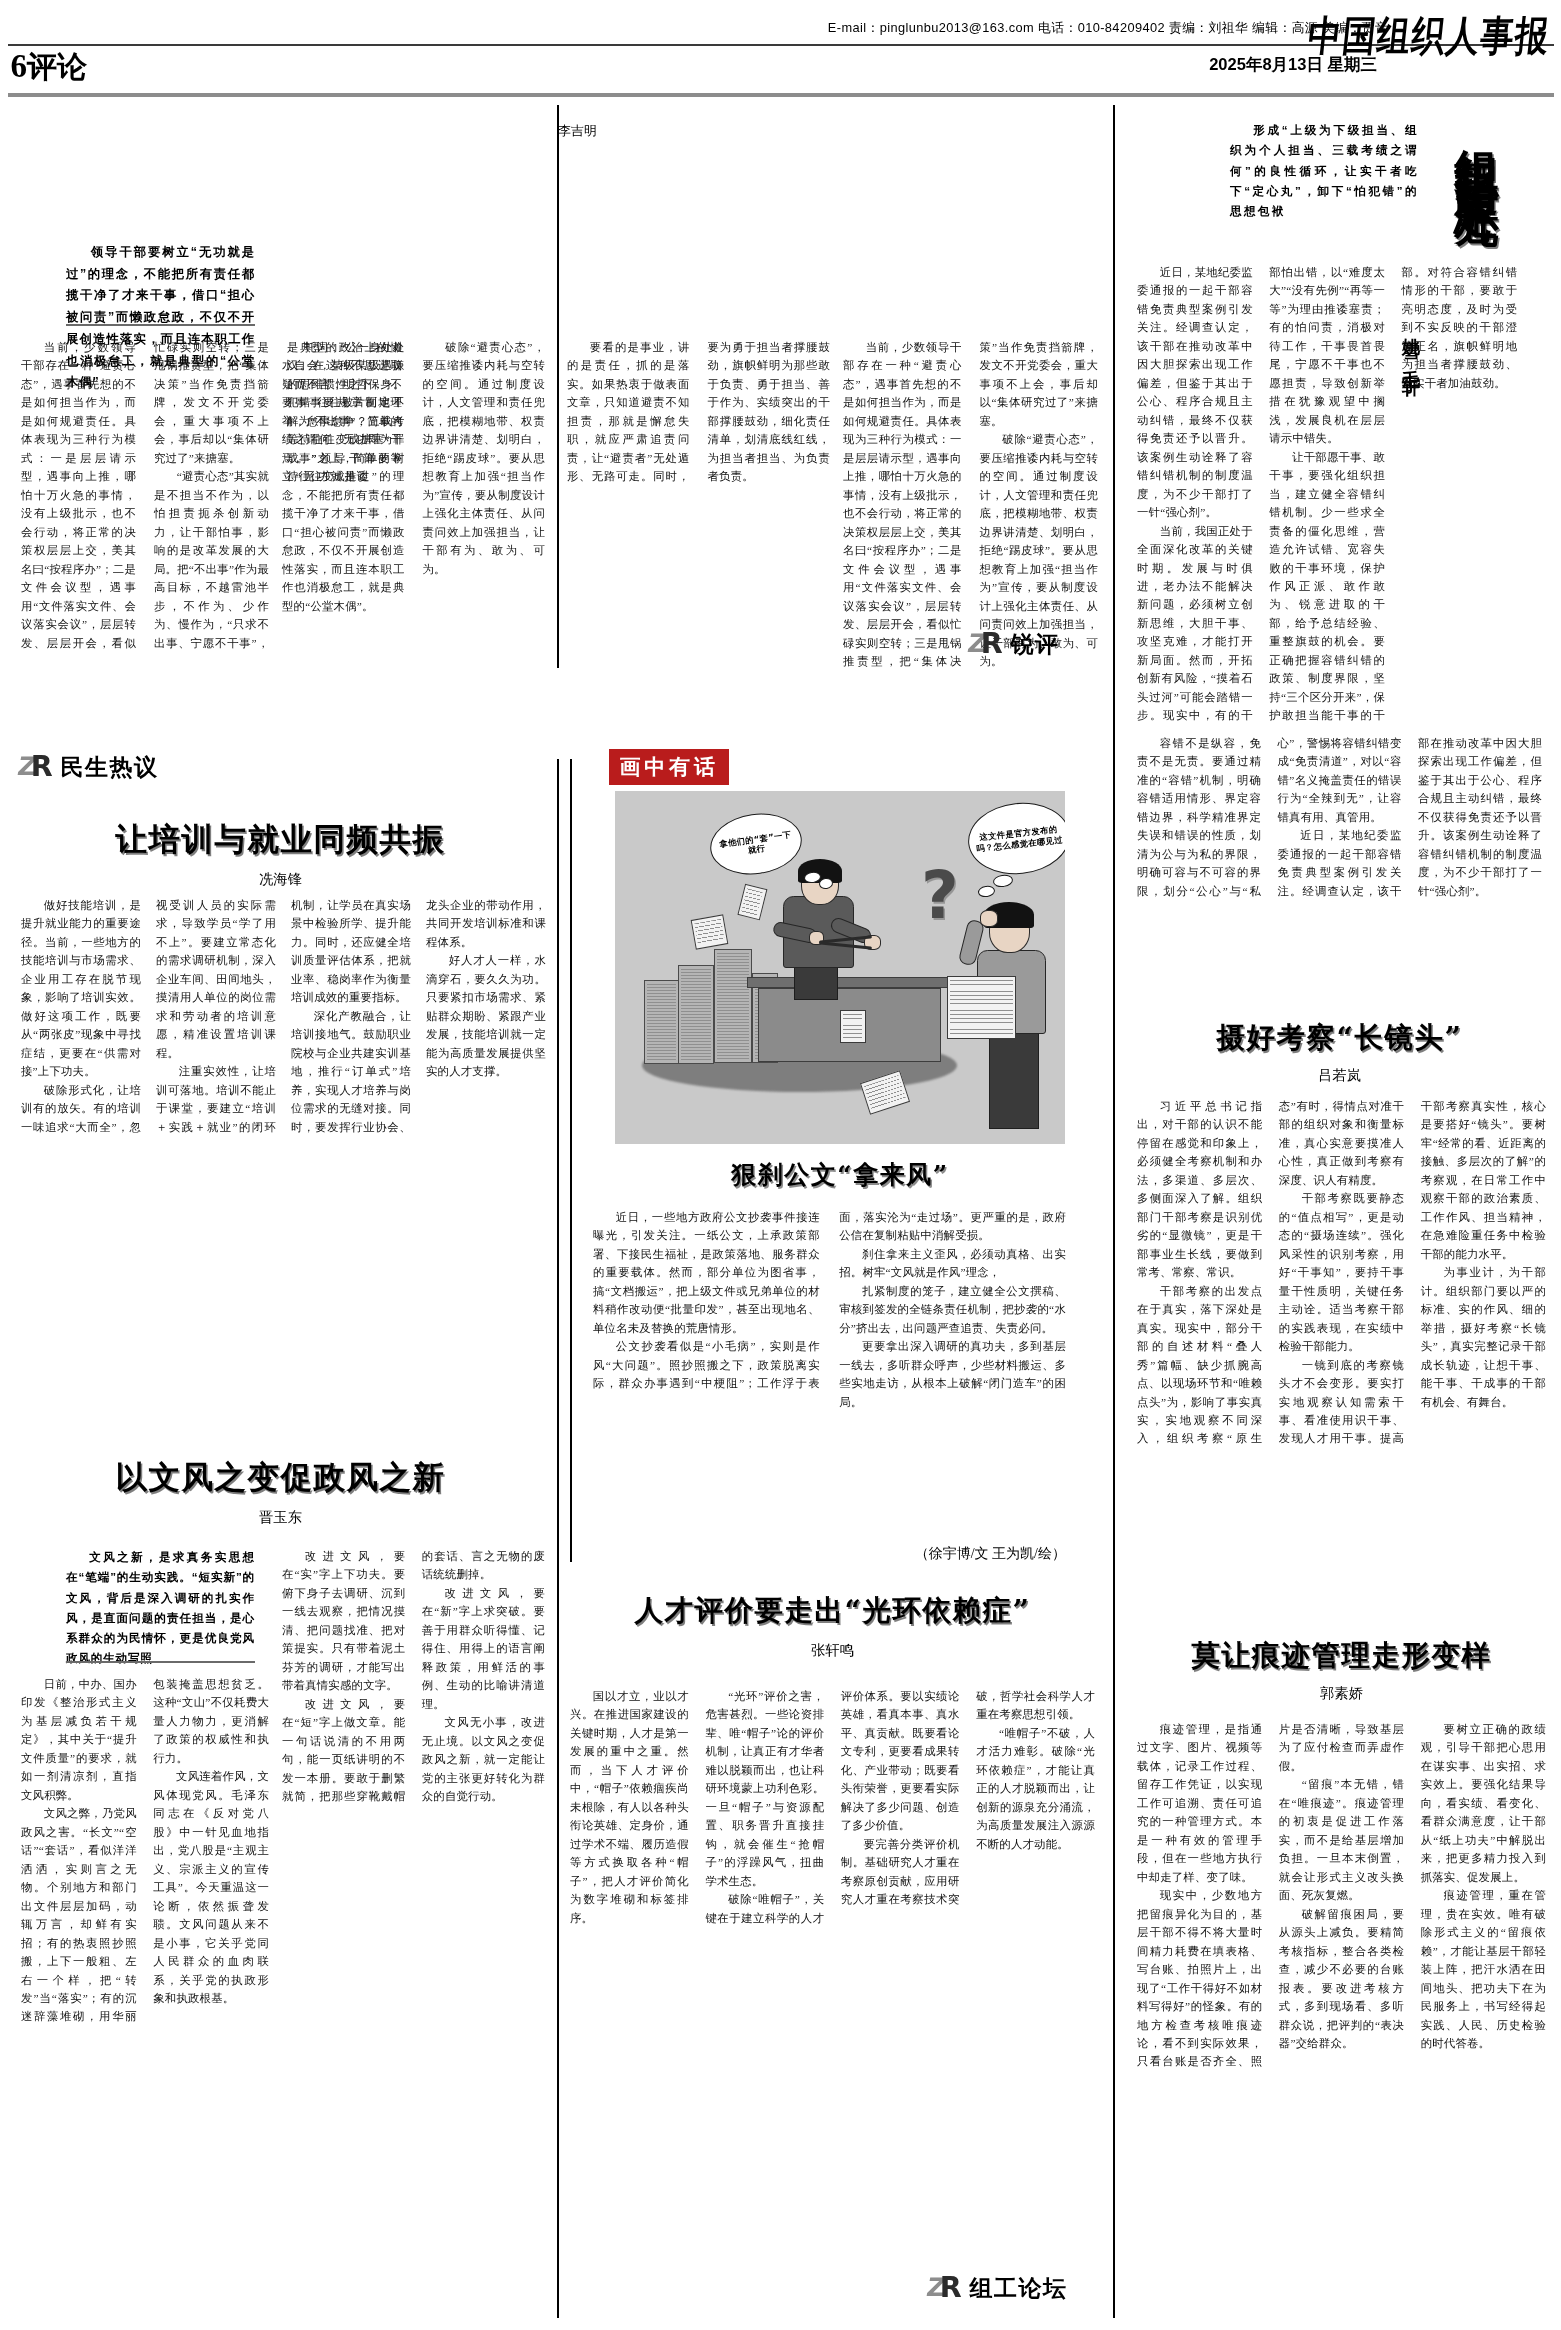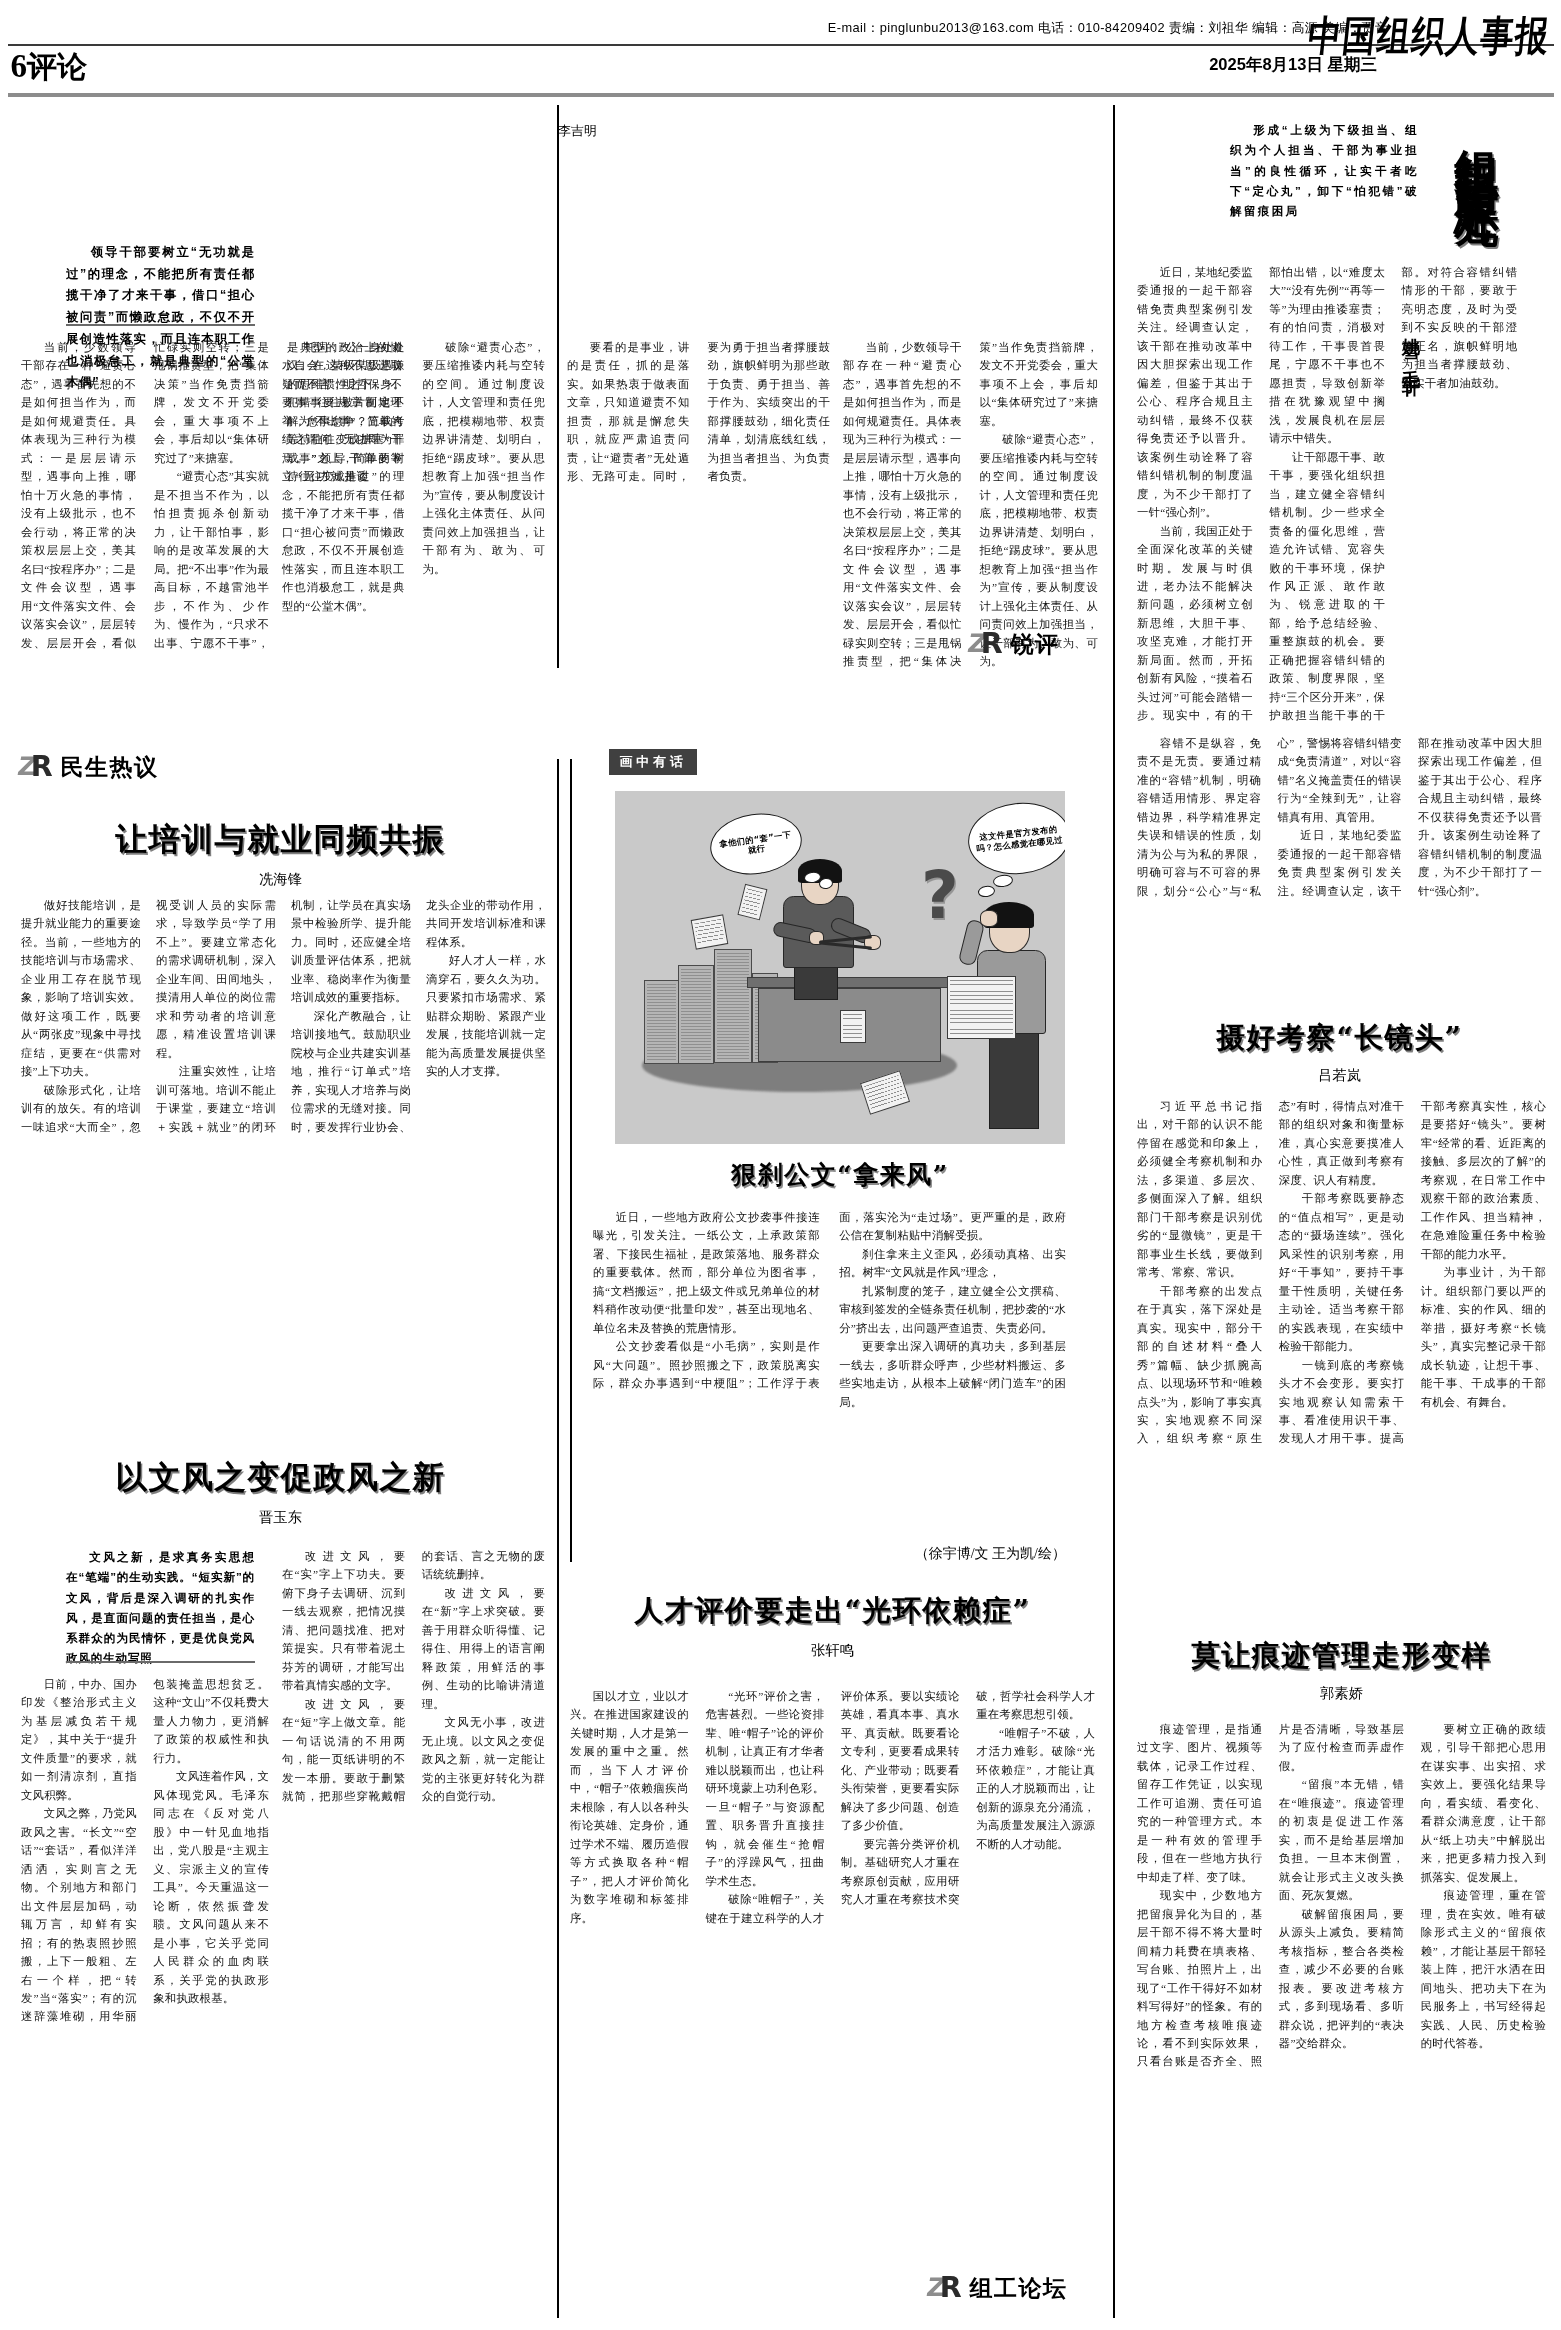--- a/index.html
+++ b/index.html
@@ -129,23 +129,23 @@
     text-shadow:1.5px 1.5px 0 rgba(0,0,0,0.5);
   }
   .vert-byline {
     writing-mode:vertical-rl; text-orientation:upright;
     font-family:"Liberation Sans","DejaVu Sans",sans-serif;
     font-weight:bold; font-size:18px; letter-spacing:3.8px;
     line-height:1.5; white-space:nowrap;
   }
   .tagbar {
     display:inline-block;
-    background:#404040; color:#fff;
-    font-family:"DejaVu Sans","Liberation Sans",sans-serif;
-    font-weight:bold; font-size:13px; letter-spacing:3.8px;
+    background:#b91c1c; color:#fff;
+    font-family:"DejaVu Sans","Liberation Sans",sans-serif;
+    font-weight:bold; font-size:21px; letter-spacing:3.8px;
     padding:3.8px 10.5px 4.5px 10.5px;
   }
   .cart-img {
     background:#c9c9c9; position:relative; overflow:hidden;
   }
   .bubble {
     position:absolute; background:#fff; border:1.5px solid #1a1a1a;
     border-radius:50%; display:flex; align-items:center; justify-content:center;
     text-align:center;
     font-family:"DejaVu Sans","Liberation Sans",sans-serif;
@@ -245,21 +245,21 @@
     <span>锐评</span>
   </div>
 
   <div style="position:absolute;left:1455px;top:15px;height:570px;">
     <div class="vert-title">组织担当是粒『定心丸』</div>
   </div>
   <div style="position:absolute;left:1397px;top:225px;height:225px;">
     <div class="vert-byline">姚雪   毛宇轩</div>
   </div>
 
-  <div class="lead" style="position:absolute;left:1230px;top:21px;width:189px;font-size:11.6px;letter-spacing:2.3px;">形成“上级为下级担当、组织为个人担当、干部为事业担当”的良性循环，让实干者吃下“定心丸”，卸下“怕犯错”破解留痕困局</div>
+  <div class="lead" style="position:absolute;left:1230px;top:21px;width:189px;font-size:11.6px;letter-spacing:2.3px;">形成“上级为下级担当、组织为个人担当、三载考绩之谓何”的良性循环，让实干者吃下“定心丸”，卸下“怕犯错”的思想包袱</div>
 
   <div class="body-col" style="position:absolute;left:1137px;top:164px;width:248px;column-count:2;column-gap:16.5px;height:465px;">
     <p>近日，某地纪委监委通报的一起干部容错免责典型案例引发关注。经调查认定，该干部在推动改革中因大胆探索出现工作偏差，但鉴于其出于公心、程序合规且主动纠错，最终不仅获得免责还予以晋升。该案例生动诠释了容错纠错机制的制度温度，为不少干部打了一针“强心剂”。</p>
     <p>当前，我国正处于全面深化改革的关键时期。发展与时俱进，老办法不能解决新问题，必须树立创新思维，大胆干事、攻坚克难，才能打开新局面。然而，开拓创新有风险，“摸着石头过河”可能会踏错一步。现实中，有的干部怕出错，以“难度太大”“没有先例”“再等一等”为理由推诿塞责；有的怕问责，消极对待工作，干事畏首畏尾，宁愿不干事也不愿担责，导致创新举措在犹豫观望中搁浅，发展良机在层层请示中错失。</p>
     <p>让干部愿干事、敢干事，要强化组织担当，建立健全容错纠错机制。少一些求全责备的僵化思维，营造允许试错、宽容失败的干事环境，保护作风正派、敢作敢为、锐意进取的干部，给予总结经验、重整旗鼓的机会。要正确把握容错纠错的政策、制度界限，坚持“三个区分开来”，保护敢担当能干事的干部。对符合容错纠错情形的干部，要敢于亮明态度，及时为受到不实反映的干部澄清正名，旗帜鲜明地为担当者撑腰鼓劲、为实干者加油鼓劲。</p>
   </div>
 
   <div class="body-col" style="position:absolute;left:1137px;top:635px;width:405px;column-count:3;column-gap:16.5px;height:263px;">
     <p>容错不是纵容，免责不是无责。要通过精准的“容错”机制，明确容错适用情形、界定容错边界，科学精准界定失误和错误的性质，划清为公与为私的界限，明确可容与不可容的界限，划分“公心”与“私心”，警惕将容错纠错变成“免责清道”，对以“容错”名义掩盖责任的错误行为“全辣到无”，让容错真有用、真管用。</p>
     <p>近日，某地纪委监委通报的一起干部容错免责典型案例引发关注。经调查认定，该干部在推动改革中因大胆探索出现工作偏差，但鉴于其出于公心、程序合规且主动纠错，最终不仅获得免责还予以晋升。该案例生动诠释了容错纠错机制的制度温度，为不少干部打了一针“强心剂”。</p>

